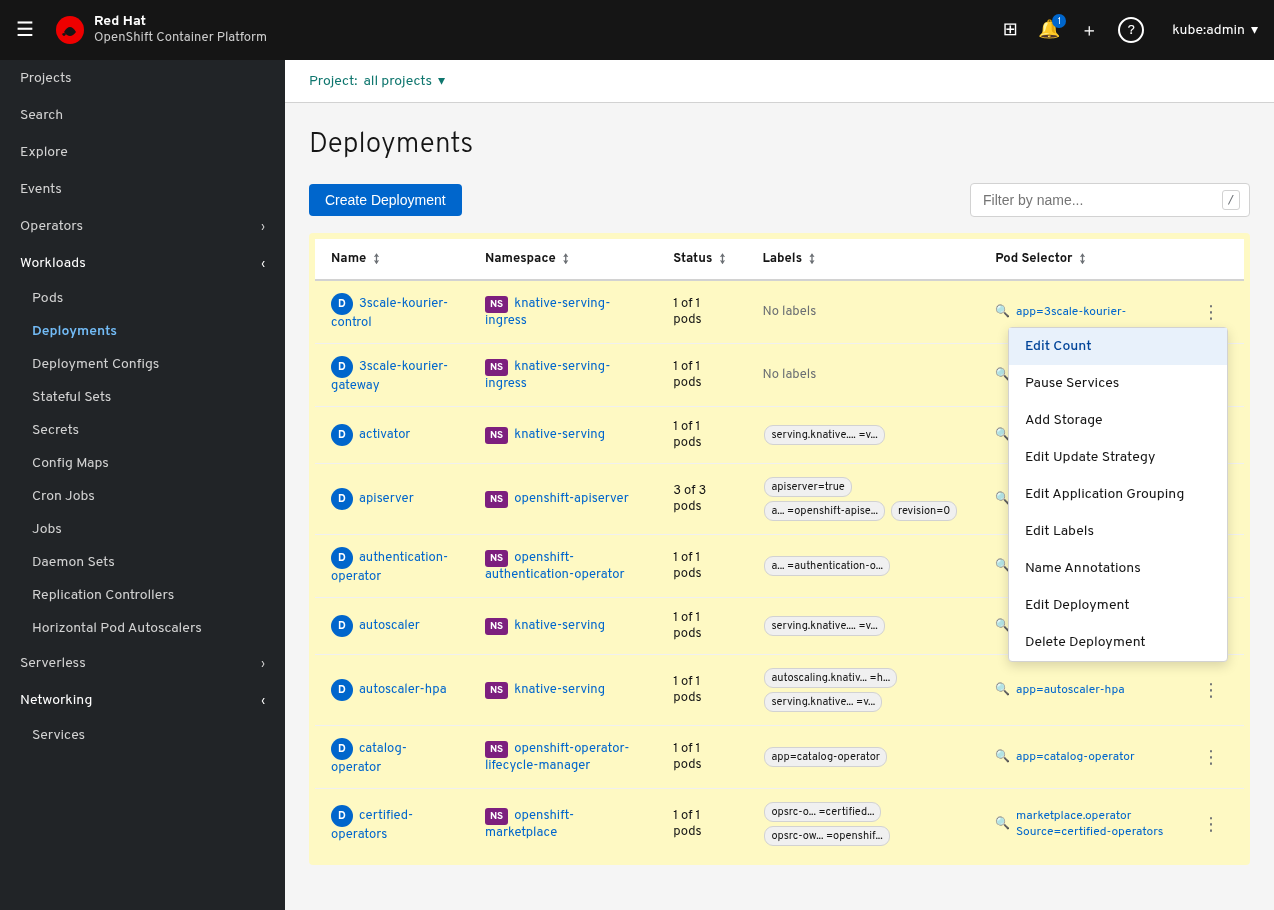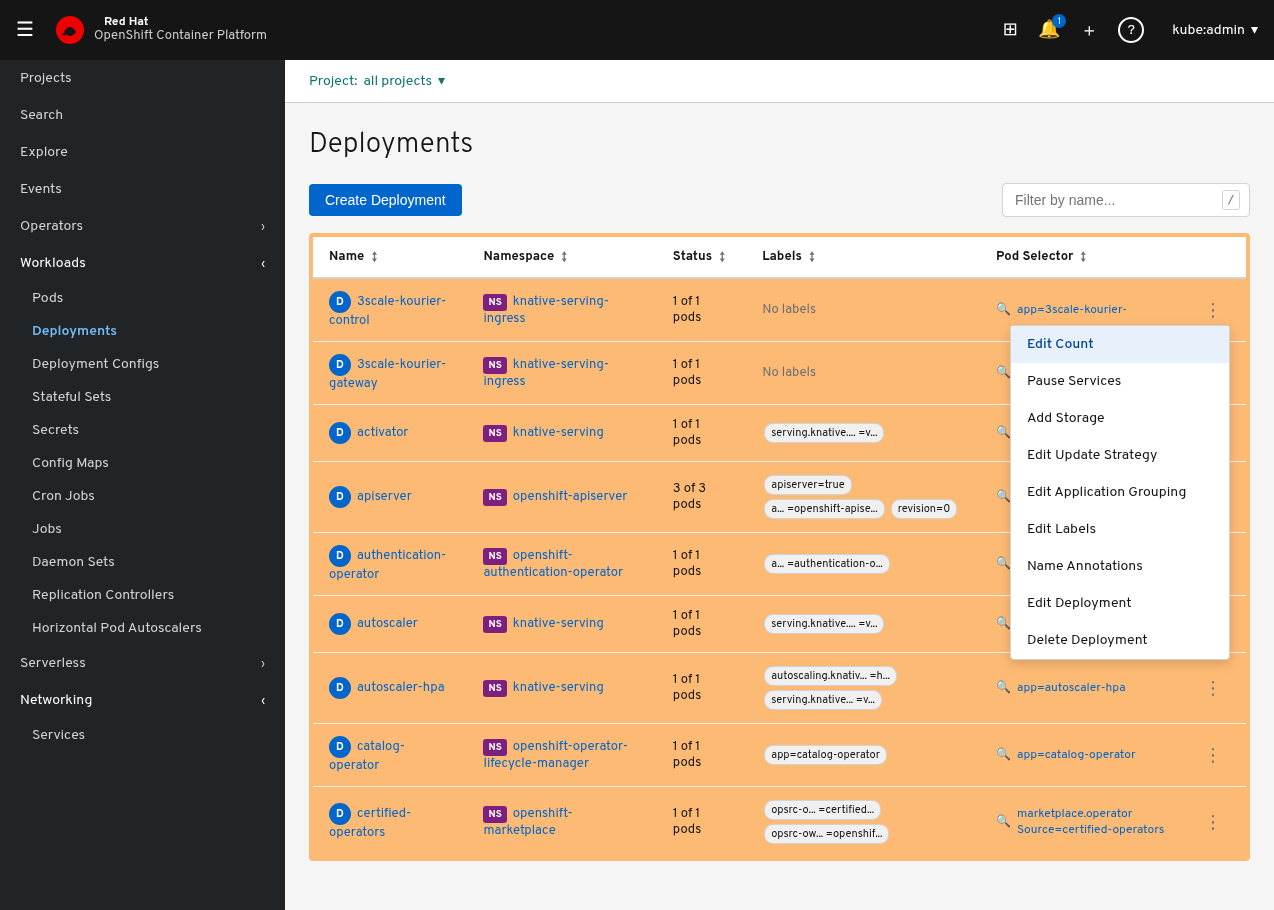--- a/index.html
+++ b/index.html
@@ -15,21 +15,21 @@
       padding: 0 16px;
       gap: 12px;
       position: fixed;
       top: 0; left: 0; right: 0;
       z-index: 100;
     }
     .topnav-hamburger { cursor: pointer; font-size: 20px; color: #fff; margin-right: 8px; }
     .topnav-logo { display: flex; align-items: center; gap: 8px; }
     .topnav-logo .rh-icon { width: 32px; height: 32px; }
     .topnav-brand { display: flex; flex-direction: column; line-height: 1.2; }
-    .topnav-brand .rh-text { font-size: 12px; font-weight: 700; color: #fff; margin-left: 10px; }
+    .topnav-brand .rh-text { font-size: 14px; font-weight: 700; color: #fff; }
     .topnav-brand .ocp-text { font-size: 13px; color: #ccc; }
     .topnav-spacer { flex: 1; }
     .topnav-icons { display: flex; align-items: center; gap: 20px; }
     .topnav-icon { color: #fff; font-size: 18px; cursor: pointer; position: relative; }
     .topnav-icon .badge { position: absolute; top: -4px; right: -6px; background: #0066cc; border-radius: 50%; width: 14px; height: 14px; font-size: 9px; display: flex; align-items: center; justify-content: center; }
     .topnav-user { color: #fff; cursor: pointer; display: flex; align-items: center; gap: 6px; font-size: 14px; margin-left: 8px; }
 
     
     .layout { display: flex; margin-top: 60px; min-height: calc(100vh - 60px); }
 
@@ -110,36 +110,36 @@
       font-size: 14px;
       cursor: pointer;
       font-weight: 400;
     }
     .filter-input-wrap { position: relative; display: flex; align-items: center; }
     .filter-input {
       border: 1px solid #d2d2d2;
       border-radius: 4px;
       padding: 8px 36px 8px 12px;
       font-size: 14px;
-      width: 248px;
+      width: 280px;
       outline: none;
       background: #fff;
     }
     .filter-slash {
       position: absolute;
       right: 10px;
       color: #6a6e73;
       font-size: 12px;
       border: 1px solid #d2d2d2;
       border-radius: 3px;
       padding: 1px 5px;
     }
 
     
-    .data-table { width: 100%; border-collapse: collapse; background: #fdba74; border: 4px solid #14b8a6; border-radius: 4px; overflow: hidden; }
+    .data-table { width: 100%; border-collapse: collapse; background: #fef9c3; border: 6px solid #14b8a6; border-radius: 4px; overflow: hidden; }
     .data-table thead { background: #fff; border-bottom: 2px solid #d2d2d2; }
     .data-table th {
       padding: 12px 16px;
       text-align: left;
       font-size: 13px;
       font-weight: 700;
       color: #151515;
       white-space: nowrap;
     }
     .data-table th .sort-icon { color: #6a6e73; margin-left: 4px; font-size: 11px; }

